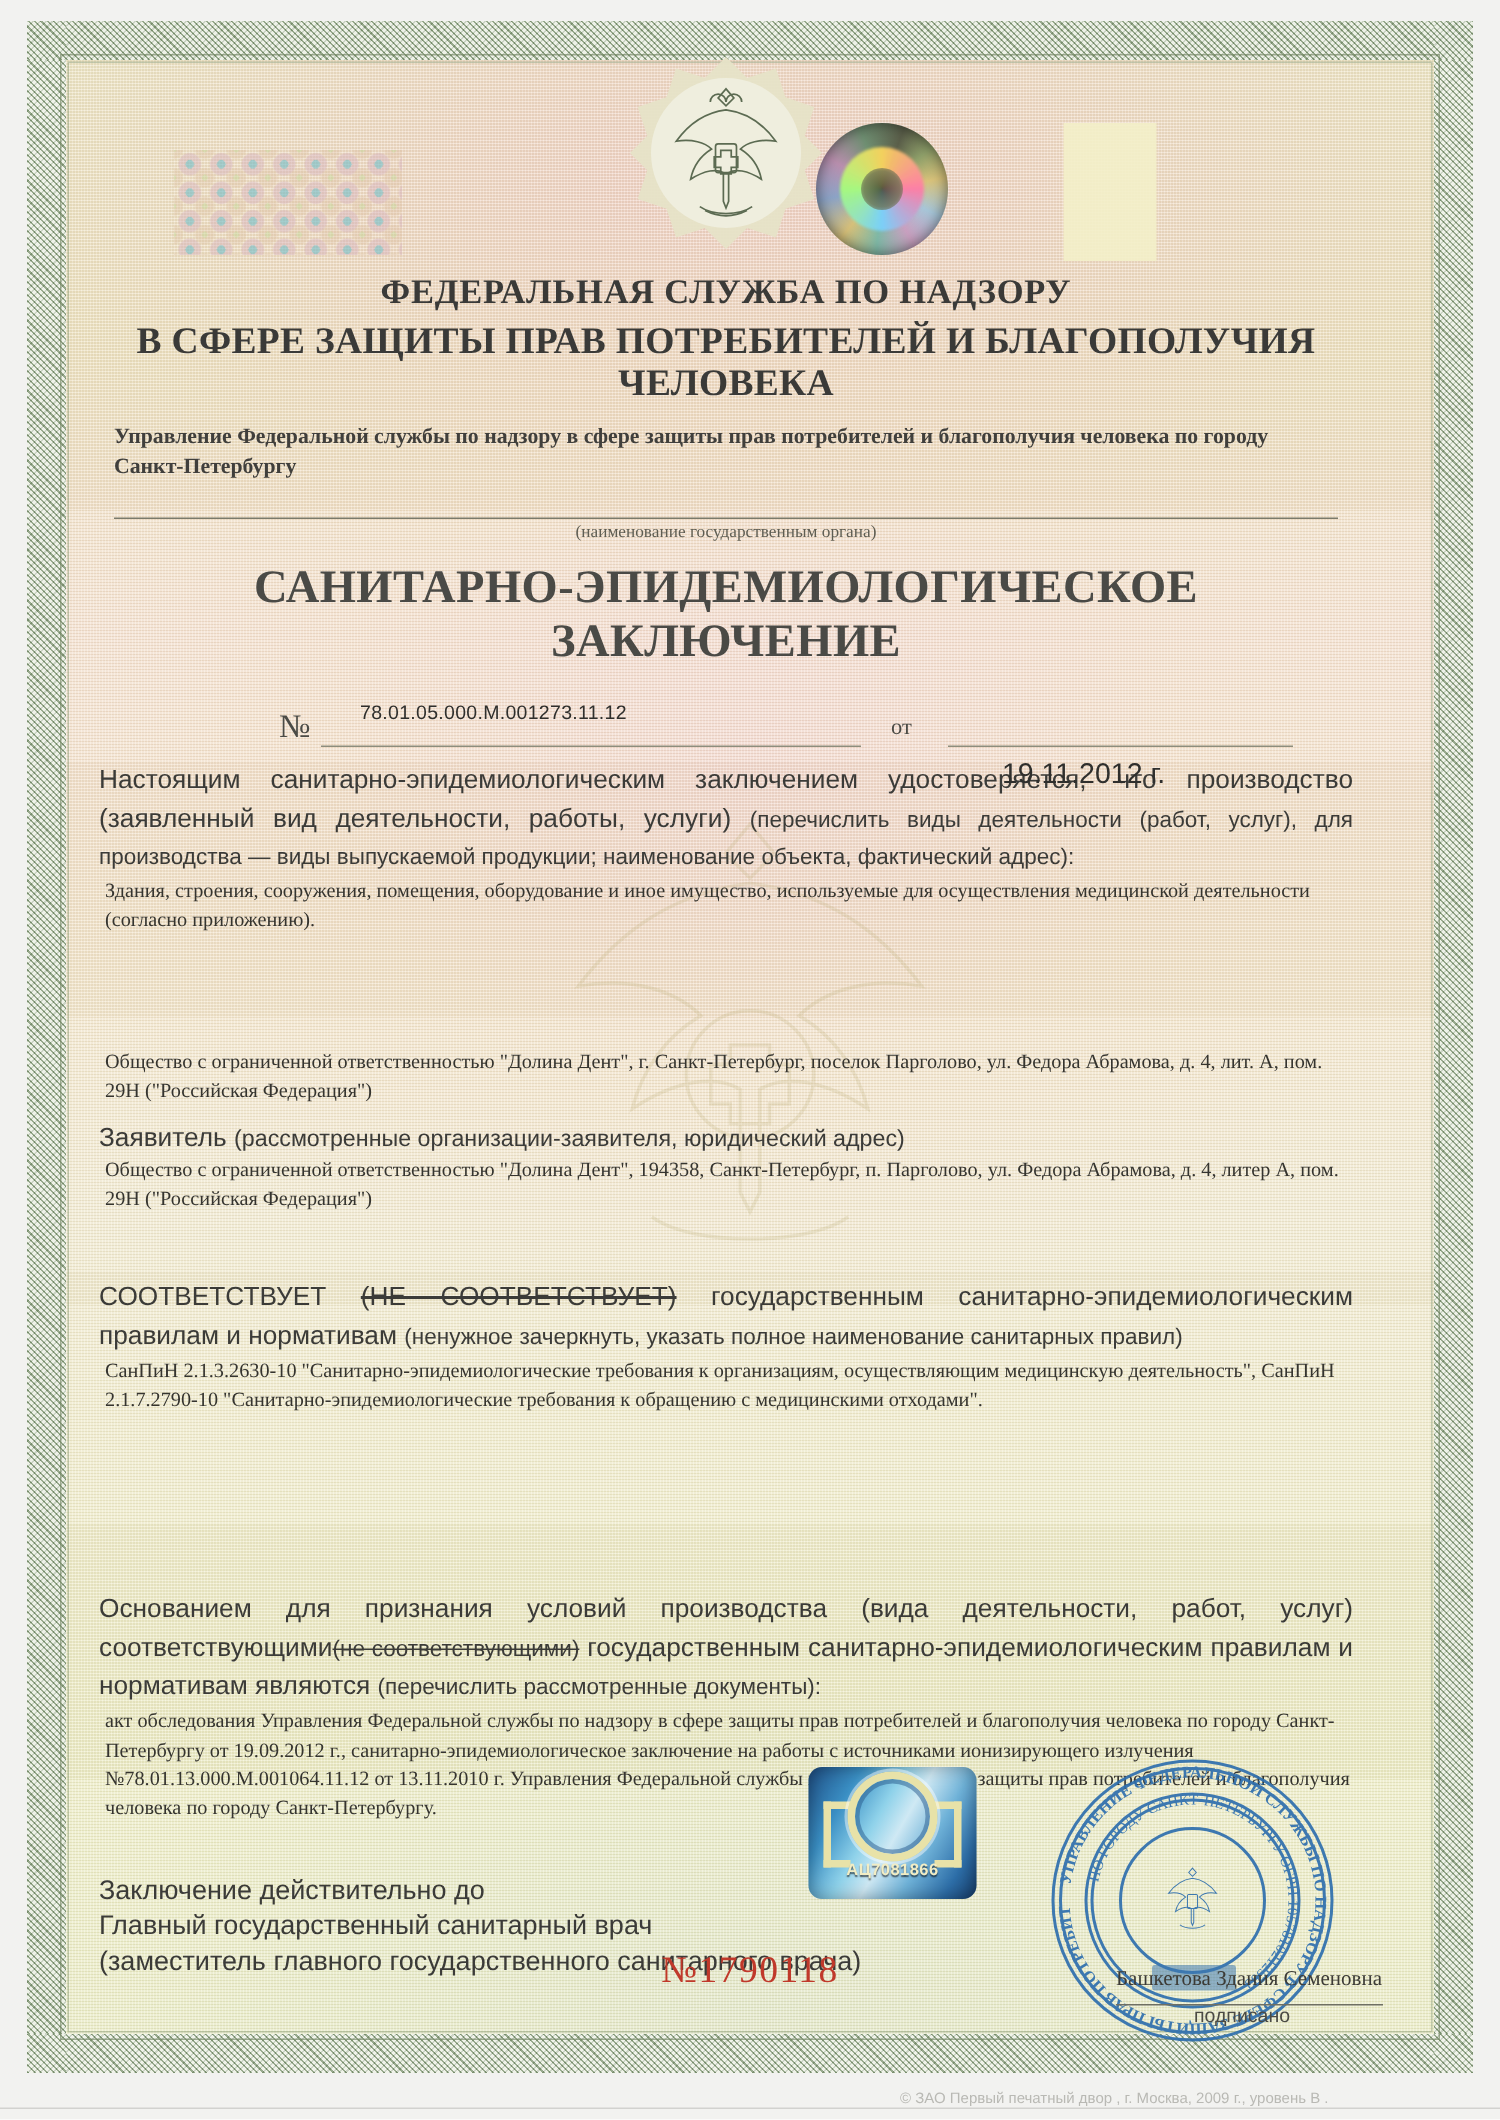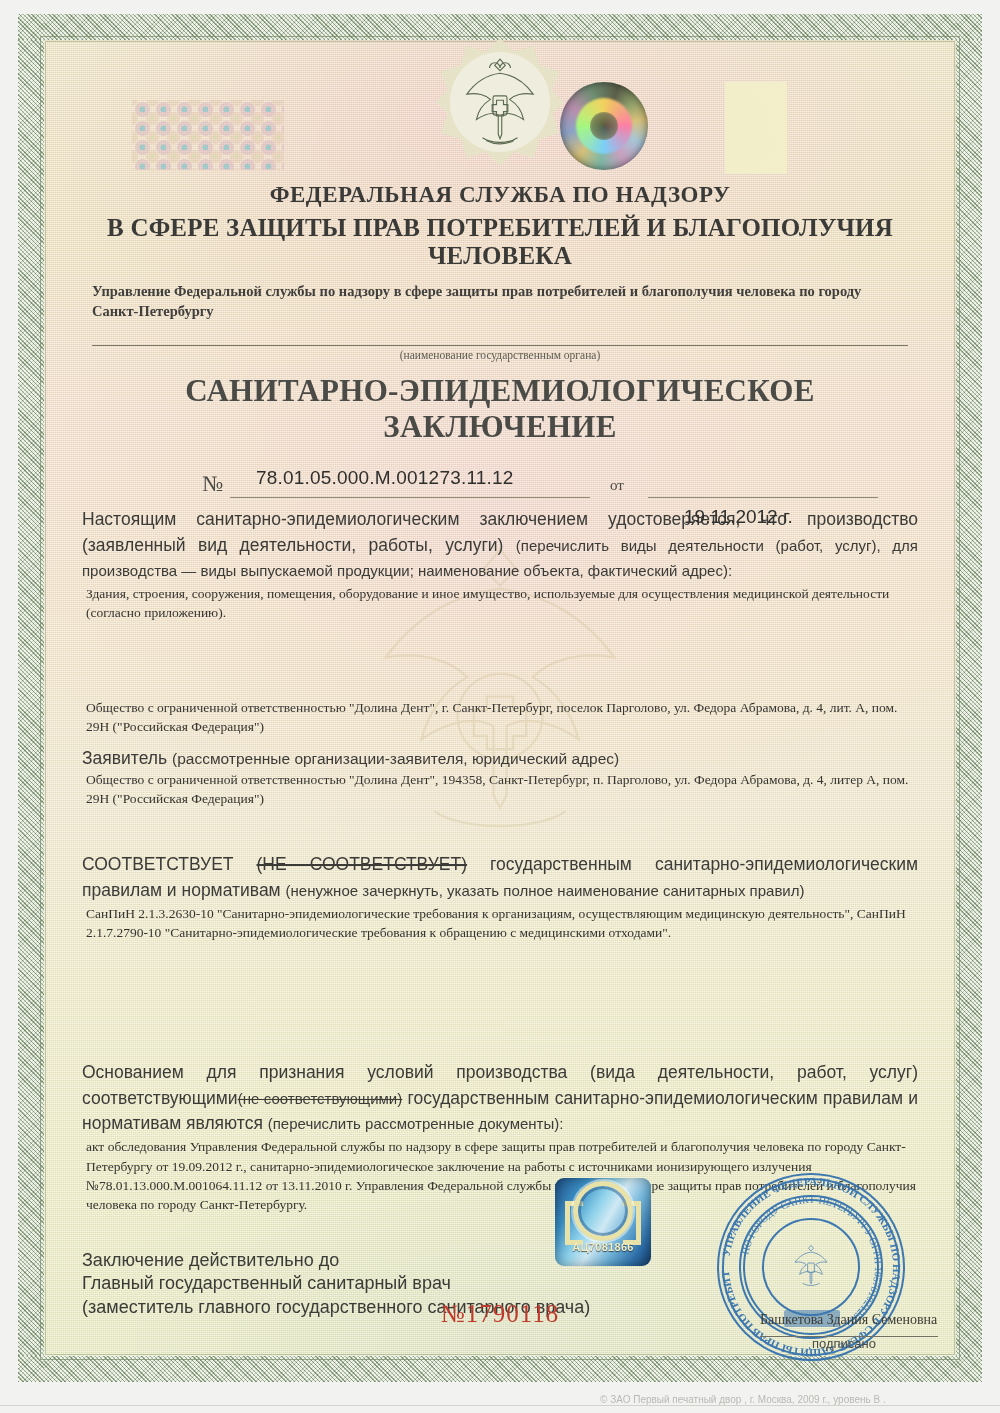--- a/index.html
+++ b/index.html
@@ -91,21 +91,21 @@
     width: 330px;
     height: 360px;
     opacity: 0.20;
     pointer-events: none;
   }
   .watermark svg { width: 100%; height: 100%; }
 
   
   .content {
     position: absolute;
-    left: 70px;
+    left: 54px;
     top: 30px;
     width: 860px;
     height: 1020px;
   }
 
   
   .top-row {
     position: relative;
     height: 150px;
   }
@@ -274,21 +274,21 @@
     position: absolute;
     left: 160px;
     top: 34px;
     width: 360px;
     border-top: 1px solid #8d8d7c;
   }
   .num-value {
     position: absolute;
     left: 186px;
     top: 4px;
-    font-size: 19px;
+    font-size: 13px;
     color: #2f2f2d;
     letter-spacing: 0.2px;
   }
   .ot-label {
     position: absolute;
     left: 540px;
     top: 14px;
     font-family: "Liberation Serif", serif;
     font-size: 15px;
     color: #4b4b46;
@@ -395,20 +395,21 @@
     position: absolute;
     left: 485px;
     top: -72px;
     width: 96px;
     height: 88px;
     border-radius: 9px;
     background:
       linear-gradient(120deg, #1f4f86 0%, #3a8fc4 22%, #8fd2ea 40%, #cfe9f4 52%, #6fb2d8 68%, #2d6ea8 86%, #17406f 100%);
     box-shadow: inset 0 0 12px rgba(0,0,0,0.35);
     overflow: hidden;
+    padding-left: 16px;
   }
   .holo-sticker .ring {
     position: absolute;
     left: 50%; top: 38%;
     transform: translate(-50%,-50%);
     width: 50px; height: 50px;
     border-radius: 50%;
     border: 5px solid #e8e2a8;
     box-shadow: 0 0 0 2px rgba(255,255,255,0.45), inset 0 0 0 3px rgba(40,90,140,0.5);
   }

